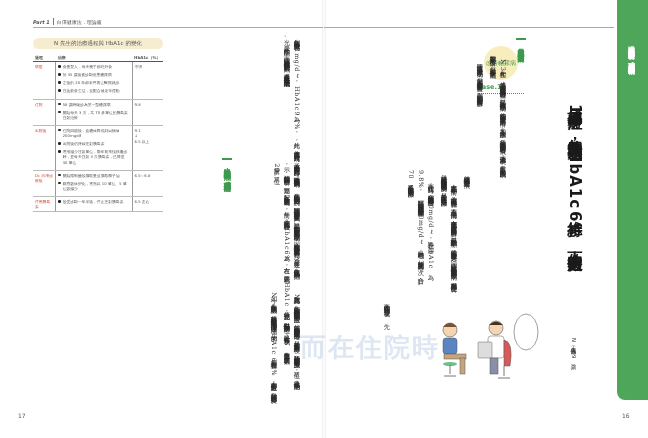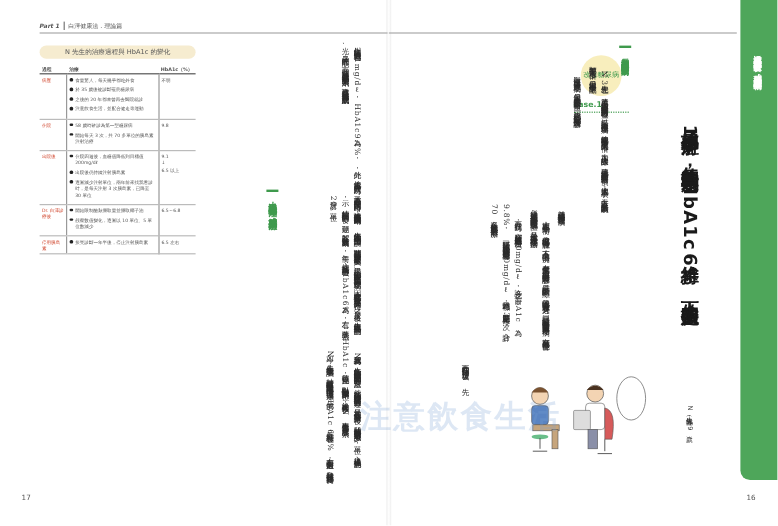--- a/index.html
+++ b/index.html
@@ -218,16 +218,16 @@
     <path d="M74 28 Q84 30 80 54 L74 54 Z" fill="#d65a5a" stroke="#555" stroke-width="0.5"></path>
     <line x1="74" y1="54" x2="74" y2="64" stroke="#555" stroke-width="0.8"></line>
     <line x1="68" y1="66" x2="80" y2="66" stroke="#555" stroke-width="0.8"></line>
   </g>
   <g>
     <ellipse cx="96" cy="20" rx="12" ry="18" fill="#fff" stroke="#777" stroke-width="0.7"></ellipse>
   </g>
 </svg>
 
 <div class="watermark">
-  <span class="big">注意飲食生活</span>
+  <span class="big">而在住院時</span>
 </div>
 
 <div class="page-num" style="left:622px;">16</div>
 
 </body></html>

